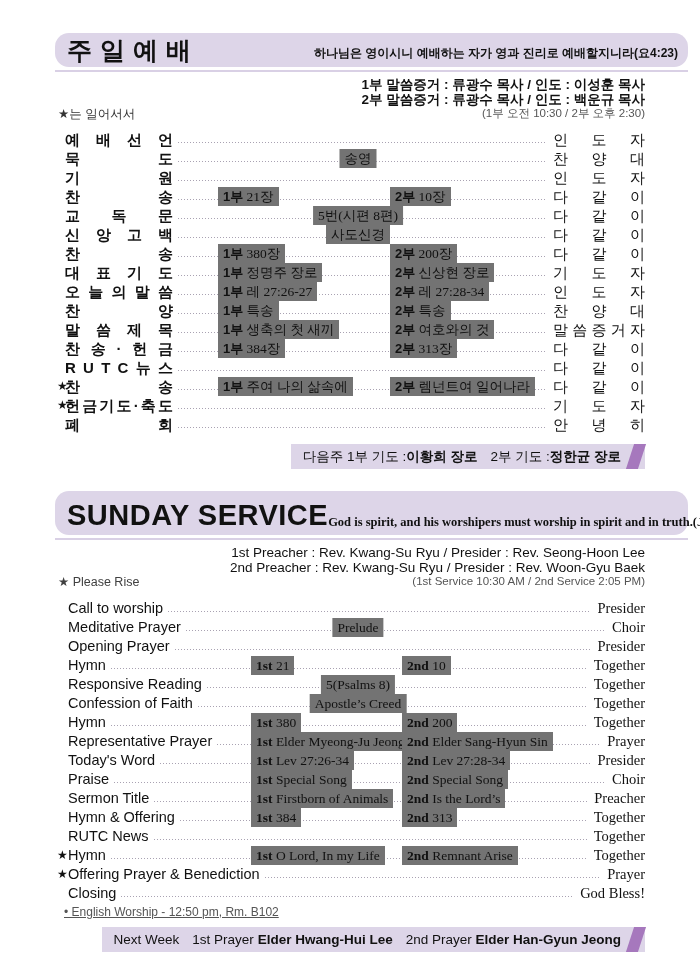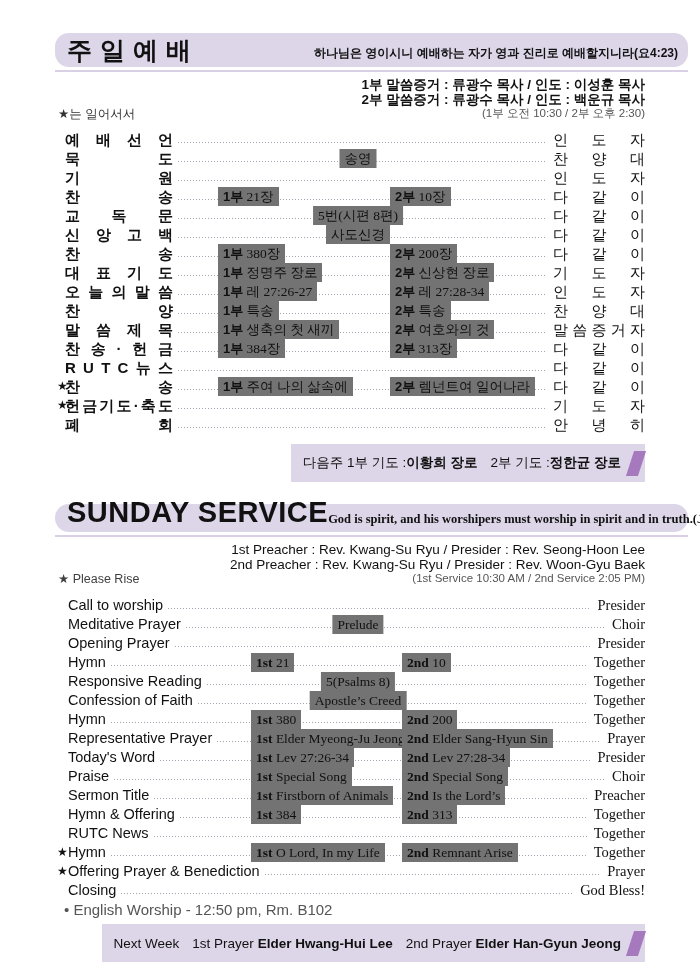--- a/index.html
+++ b/index.html
@@ -9,21 +9,21 @@
   }
   .page{padding:33px 55px 0 58px;}
 
   
   .band{
     background:#ddd5e8;display:flex;justify-content:space-between;align-items:flex-end;
     margin:0 -43px 0 -3px;padding:0 10px 3px 12px;box-sizing:border-box;border-radius:14px;
   }
   .band1{height:34px;}
   .band1 .title{font-size:25px;font-weight:bold;letter-spacing:8px;line-height:28px;white-space:nowrap;}
-  .band2{height:28px;}
+  .band2{height:44px;}
   .band2 .title{font-size:29px;font-weight:bold;letter-spacing:.5px;line-height:34px;white-space:nowrap;}
   .verse{font-size:12px;font-weight:bold;padding-bottom:2px;text-align:right;white-space:nowrap;}
   .band2 .verse{font-family:"Liberation Serif","DejaVu Serif",serif;font-size:12.5px;}
   .underline{height:2px;background:#d9d0e5;margin:3px -43px 0 -3px;}
 
   
   .info{text-align:right;margin-top:5px;}
   .info .l{font-size:13.5px;font-weight:bold;line-height:15px;white-space:nowrap;}
   .sec-en .info .l{font-weight:normal;font-size:13.5px;line-height:15px;}
   .info .t{font-size:11.5px;color:#555;font-weight:normal;line-height:13px;}
@@ -59,29 +59,29 @@
   .sec-en .p .tag{font-family:"Liberation Serif","DejaVu Serif",serif;font-size:13.5px;}
   .p1{left:160px;}
   .sec-ko .p2{left:332px;}
   .sec-en .p1{left:145px;margin-left:48px;}
   .sec-en .p2{left:344px;}
   .ctr{left:300px;transform:translateX(-50%);}
 
   
   .barwrap{display:flex;justify-content:flex-end;margin-top:10px;}
   .bar{
-    background:#ddd5e8;display:flex;align-items:center;height:38px;
+    background:#ddd5e8;display:flex;align-items:center;height:25px;
     padding:0 3px 0 12px;font-size:13.5px;white-space:nowrap;
   }
   .bar b{font-weight:bold;}
   .gap{display:inline-block;width:13px;}
   .flag{width:12px;height:25px;background:#a678bd;transform:skewX(-18deg);margin-left:9px;flex:none;}
 
   .band-gap{margin-top:22px;}
-  .footnote{margin-top:3px;font-size:15px;color:#555;line-height:13px;padding-left:6px;}
+  .footnote{margin-top:3px;font-size:12px;color:#555;line-height:13px;padding-left:6px;text-decoration:underline;}
   .en-barwrap{margin-top:8px;}
 </style>
 </head>
 <body>
 
 <div class="page">
 
   <div class="sec-ko">
     <div class="band band1">
       <span class="title">주일예배</span>

